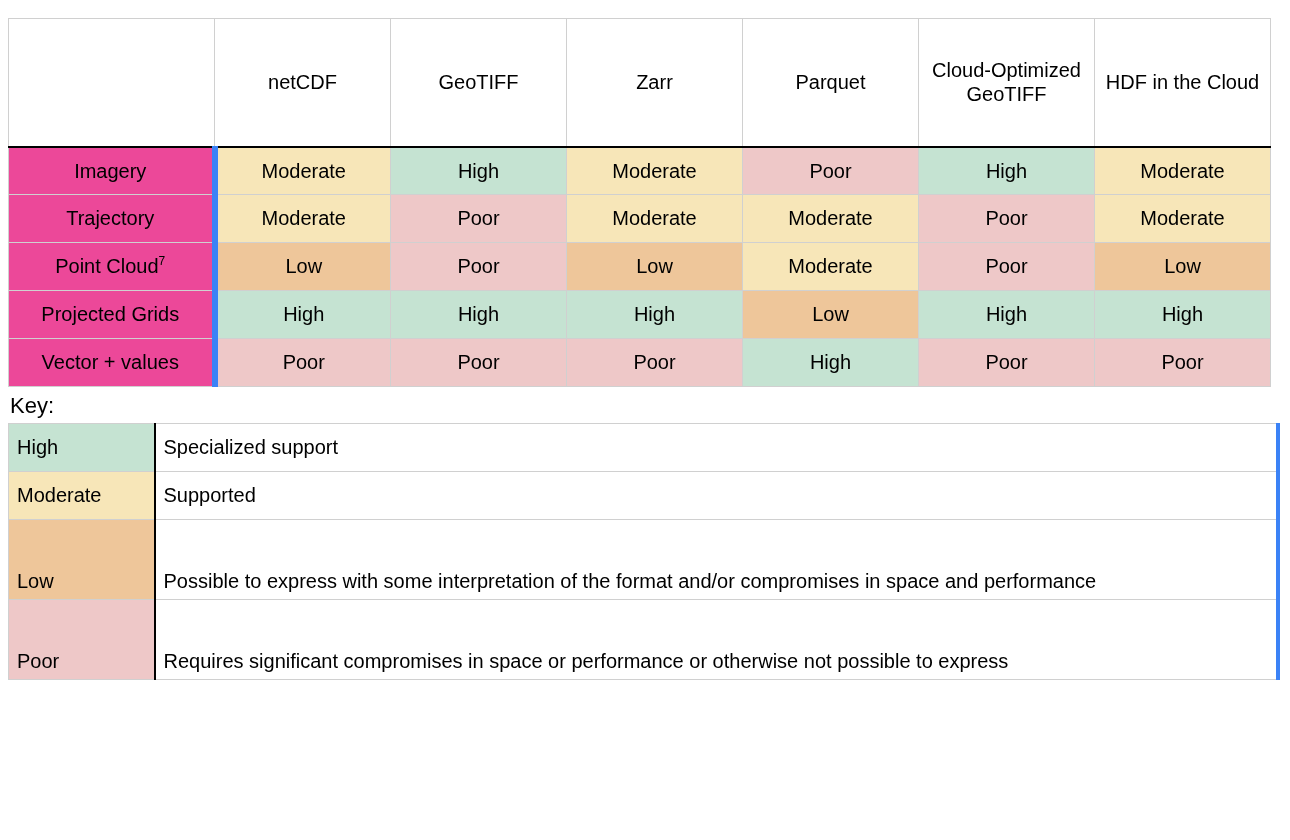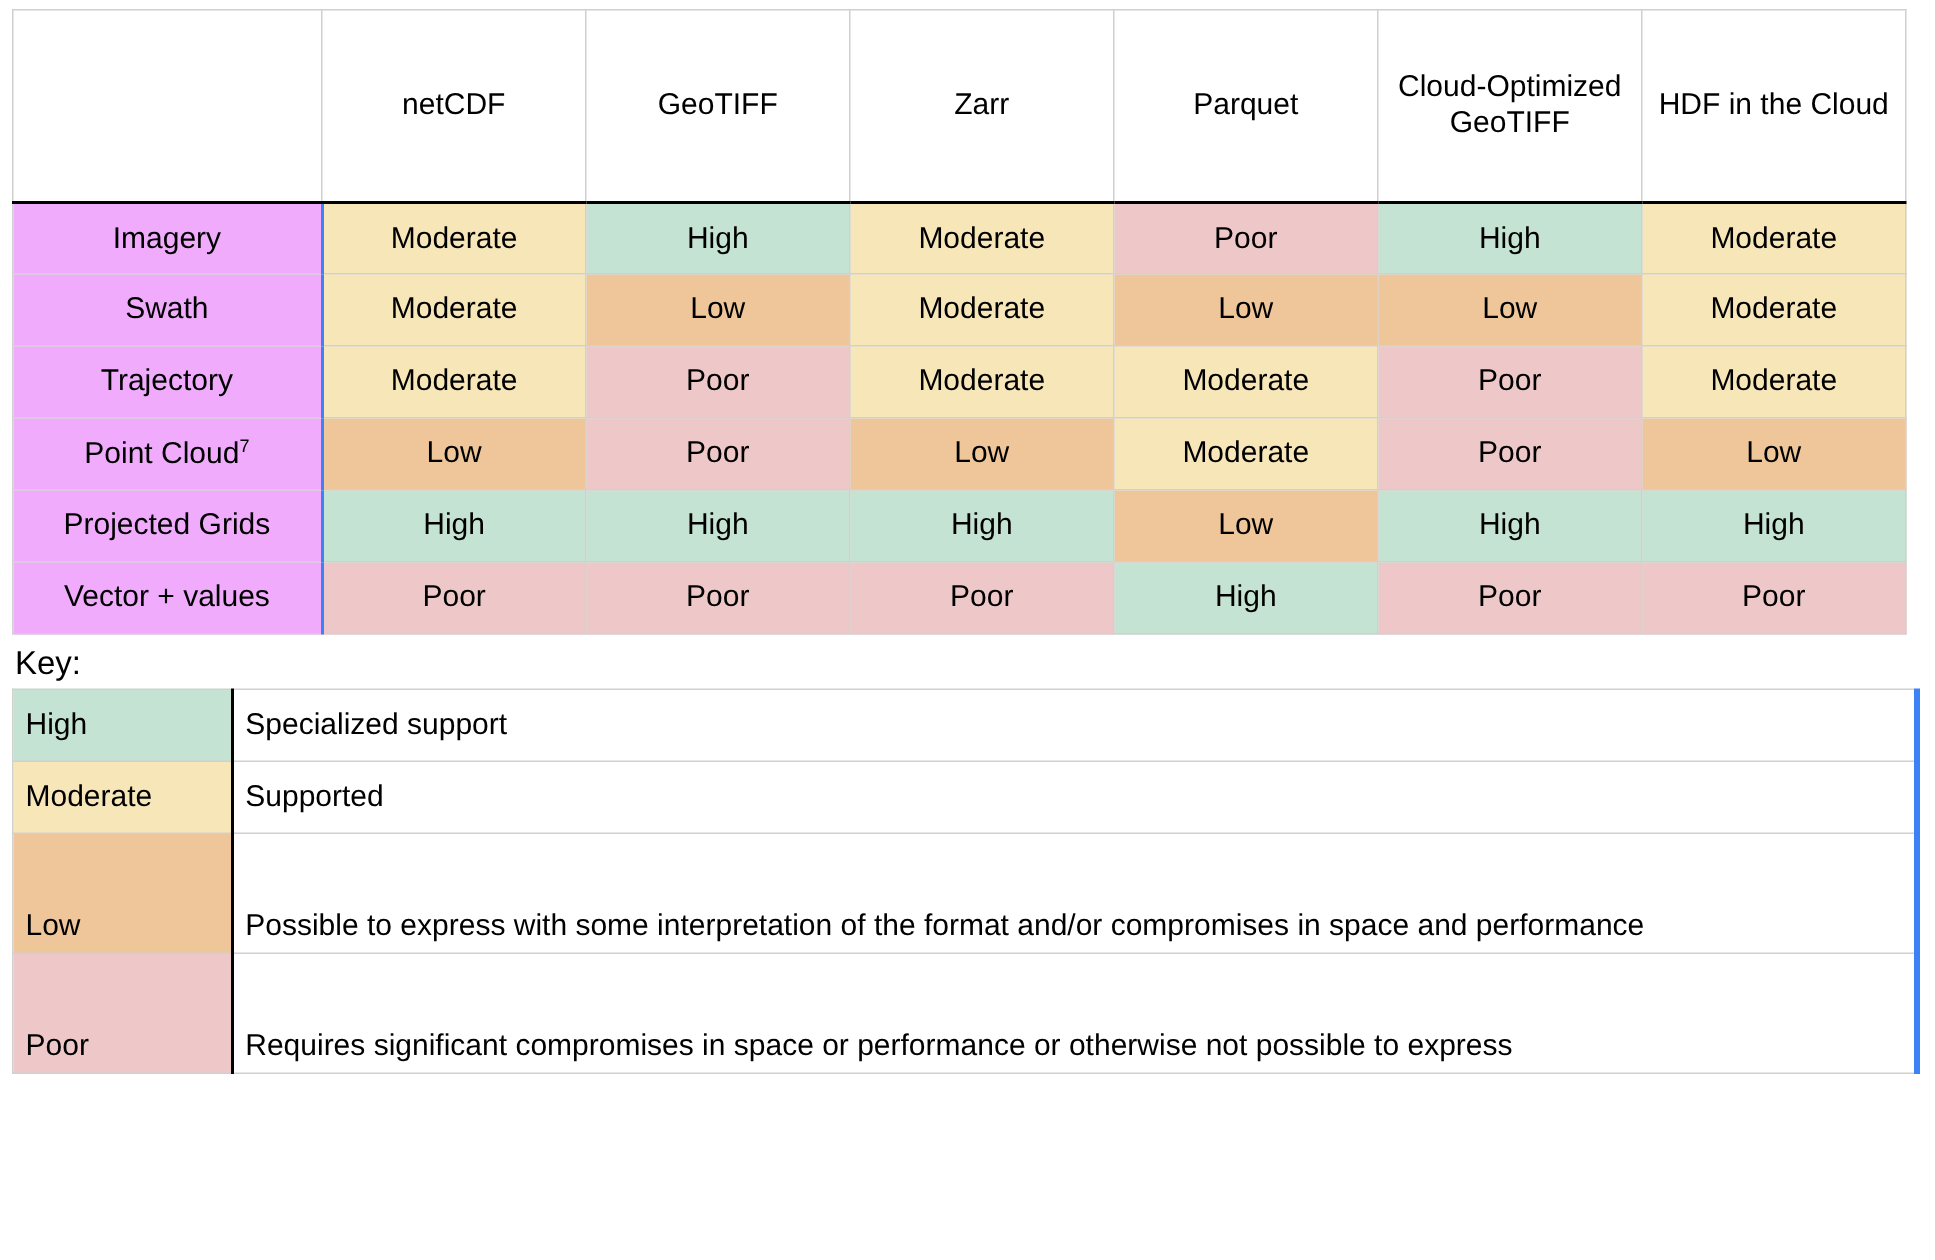--- a/index.html
+++ b/index.html
@@ -12,21 +12,21 @@
     height: 840px;
     font-family: "Liberation Sans", sans-serif;
     color: #000000;
     overflow: hidden;
   }
   .page {
     position: relative;
     width: 1290px;
     height: 840px;
     box-sizing: border-box;
-    padding: 6px 0 0 8px;
+    padding: 18px 0 0 8px;
   }
 
   
   table.matrix {
     border-collapse: collapse;
     table-layout: fixed;
     width: 1262px;
     margin: 0;
   }
   table.matrix col.rowhdr { width: 206px; }
@@ -46,22 +46,22 @@
     height: 128px;
     background: #ffffff;
     border-bottom: 2px solid #000000;
   }
   table.matrix thead th.corner {
     border-bottom: 2px solid #000000;
   }
   table.matrix tbody tr { height: 48px; }
 
   table.matrix td.rowlabel {
-    background: #f0abfc;
-    border-right: 2px solid #3b82f6;
+    background: #ec4899;
+    border-right: 6px solid #3b82f6;
     text-align: center;
     white-space: nowrap;
   }
   table.matrix td.rowlabel sup {
     font-size: 12px;
     vertical-align: super;
   }
 
   
   .v-high     { background: #c5e3d2; }
@@ -133,29 +133,20 @@
       <tr>
         <td class="rowlabel"><span>Imagery</span></td>
         <td class="v-moderate">Moderate</td>
         <td class="v-high">High</td>
         <td class="v-moderate">Moderate</td>
         <td class="v-poor">Poor</td>
         <td class="v-high">High</td>
         <td class="v-moderate">Moderate</td>
       </tr>
 
-      <tr>
-        <td class="rowlabel"><span>Swath</span></td>
-        <td class="v-moderate">Moderate</td>
-        <td class="v-low">Low</td>
-        <td class="v-moderate">Moderate</td>
-        <td class="v-low">Low</td>
-        <td class="v-low">Low</td>
-        <td class="v-moderate">Moderate</td>
-      </tr>
 
       <tr>
         <td class="rowlabel"><span>Trajectory</span></td>
         <td class="v-moderate">Moderate</td>
         <td class="v-poor">Poor</td>
         <td class="v-moderate">Moderate</td>
         <td class="v-moderate">Moderate</td>
         <td class="v-poor">Poor</td>
         <td class="v-moderate">Moderate</td>
       </tr>

